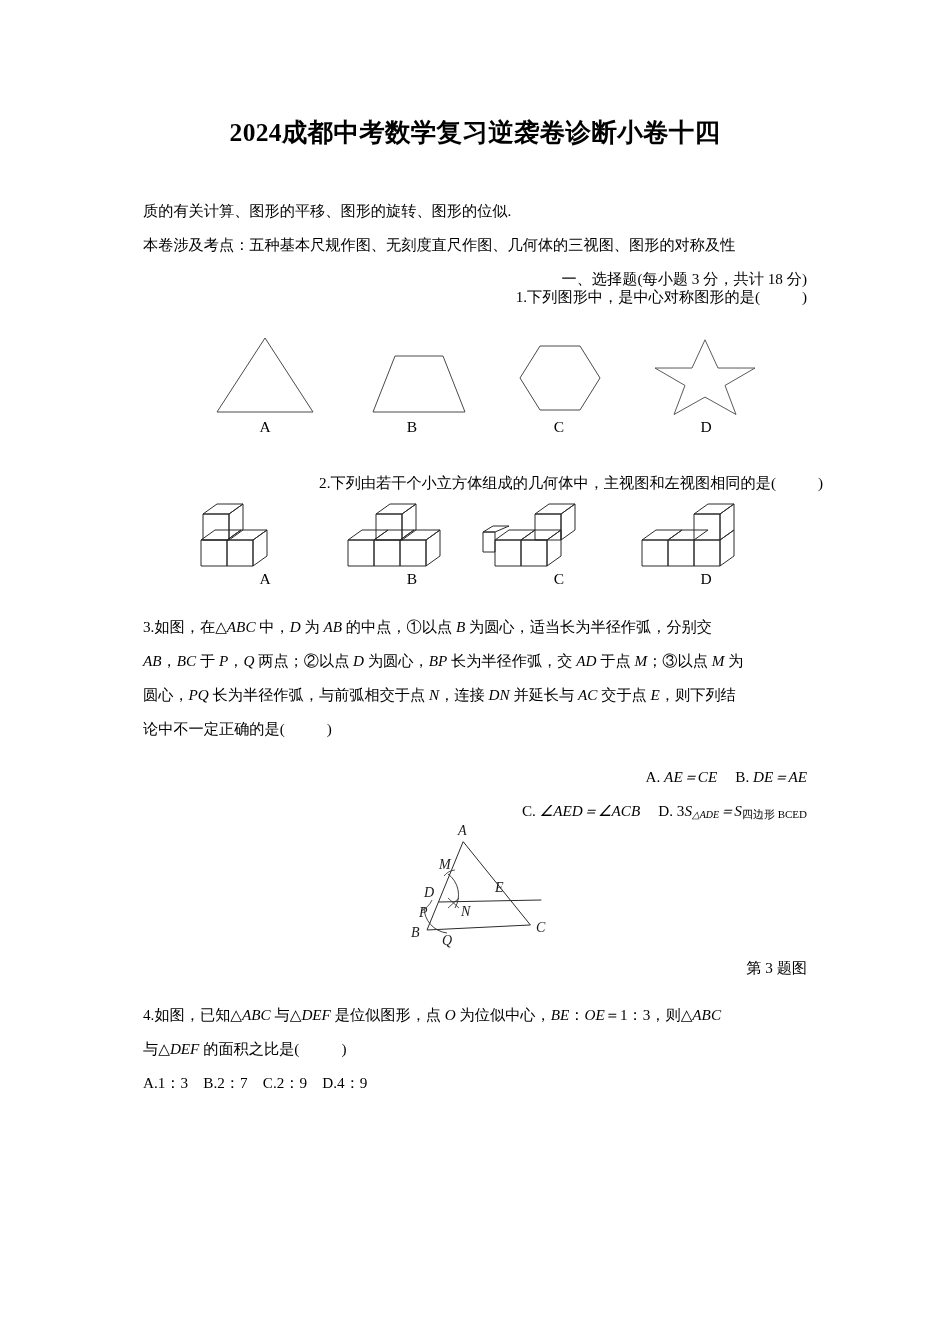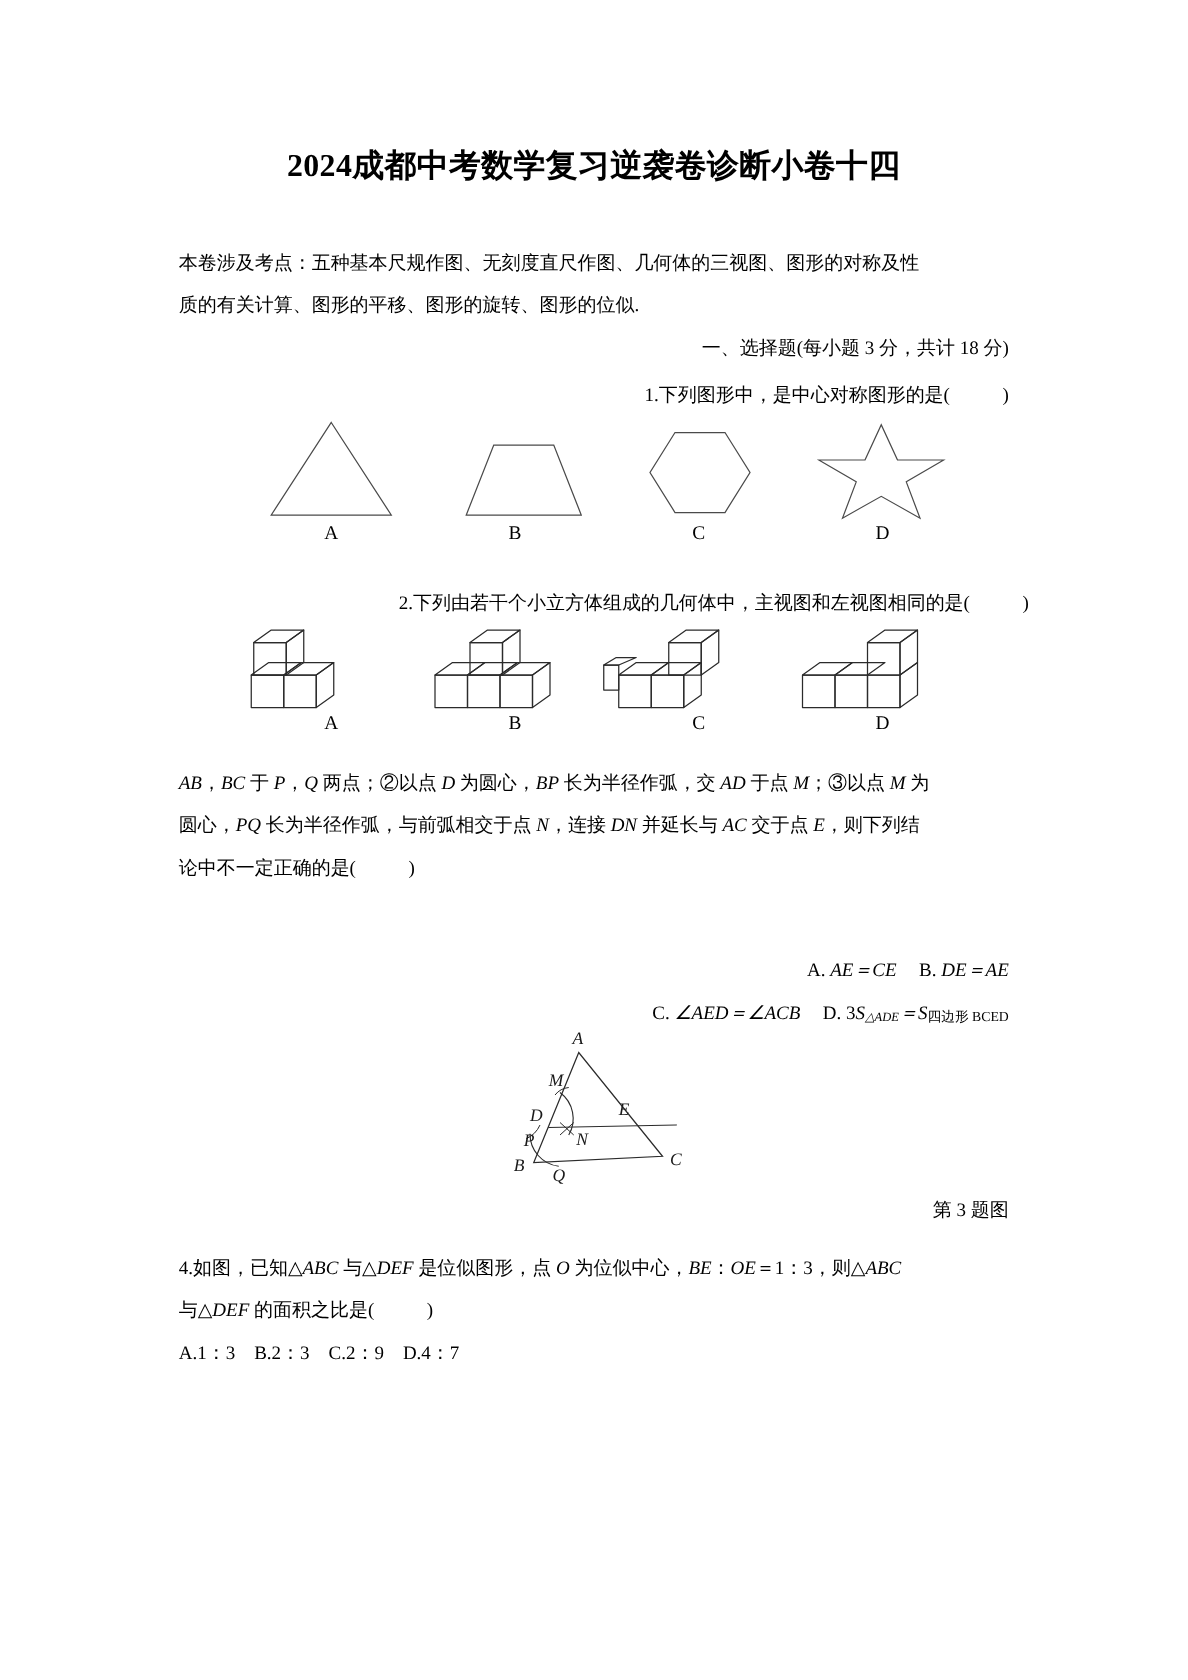--- a/index.html
+++ b/index.html
@@ -86,27 +86,27 @@
   .math-i { font-style: italic; font-family: "Liberation Serif", serif; }
 </style>
 </head>
 <body>
 
 <div class="page">
 
   <div class="doc-title">2024成都中考数学复习逆袭卷诊断小卷十四</div>
 
   <div class="para" style="top:194px;">
+    <div>质的有关计算、图形的平移、图形的旋转、图形的位似.</div>
     <div>本卷涉及考点：五种基本尺规作图、无刻度直尺作图、几何体的三视图、图形的对称及性</div>
-    <div>质的有关计算、图形的平移、图形的旋转、图形的位似.</div>
   </div>
 
   <div class="para nojust" style="top:262px;">一、选择题(每小题 3 分，共计 18 分)</div>
 
-  <div class="para nojust" style="top:300px;">
+  <div class="para nojust" style="top:280px;">
     <span>1.</span><span>下列图形中，是中心对称图形的是(</span><span style="display:inline-block;width:42px;"></span><span>)</span>
   </div>
 
   <div class="figrow" style="top:334px;">
     <svg width="664" height="82" viewBox="0 0 664 82">
 
       <polygon class="stroke" points="122,4 170,78 74,78"></polygon>
 
       <polygon class="stroke" points="252,22 300,22 322,78 230,78"></polygon>
 
@@ -190,20 +190,23 @@
     </svg>
   </div>
   <div class="fig-label-row" style="top:570px;">
     <span class="fig-label" style="left:102px;">A</span>
     <span class="fig-label" style="left:249px;">B</span>
     <span class="fig-label" style="left:396px;">C</span>
     <span class="fig-label" style="left:543px;">D</span>
   </div>
 
   <div class="para" style="top:610px;">
+    <div>
+      <span>3.</span><span>如图，在△</span><span class="math-i">ABC</span><span> 中，</span><span class="math-i">D</span><span> 为 </span><span class="math-i">AB</span><span> 的中点，①以点 </span><span class="math-i">B</span><span> 为圆心，适当长为半径作弧，分别交</span>
+    </div>
     <div>
       <span class="math-i">AB</span><span>，</span><span class="math-i">BC</span><span> 于 </span><span class="math-i">P</span><span>，</span><span class="math-i">Q</span><span> 两点；②以点 </span><span class="math-i">D</span><span> 为圆心，</span><span class="math-i">BP</span><span> 长为半径作弧，交 </span><span class="math-i">AD</span><span> 于点 </span><span class="math-i">M</span><span>；③以点 </span><span class="math-i">M</span><span> 为</span>
     </div>
     <div>
       <span>圆心，</span><span class="math-i">PQ</span><span> 长为半径作弧，与前弧相交于点 </span><span class="math-i">N</span><span>，连接 </span><span class="math-i">DN</span><span> 并延长与 </span><span class="math-i">AC</span><span> 交于点 </span><span class="math-i">E</span><span>，则下列结</span>
     </div>
     <div class="nojust">
       <span>论中不一定正确的是(</span><span style="display:inline-block;width:42px;"></span><span>)</span>
     </div>
   </div>
@@ -253,16 +256,16 @@
   </div>
   <div class="caption" style="top:958px;">第 3 题图</div>
 
   <div class="para" style="top:998px;">
     <div>
       <span>4.</span><span>如图，已知△</span><span class="math-i">ABC</span><span> 与△</span><span class="math-i">DEF</span><span> 是位似图形，点 </span><span class="math-i">O</span><span> 为位似中心，</span><span class="math-i">BE</span><span>：</span><span class="math-i">OE</span><span>＝1：3，则△</span><span class="math-i">ABC</span>
     </div>
     <div class="nojust">
       <span>与△</span><span class="math-i">DEF</span><span> 的面积之比是(</span><span style="display:inline-block;width:42px;"></span><span>)</span>
     </div>
-    <div class="nojust">A.1：3　B.2：3　C.2：9　D.4：7</div>
+    <div class="nojust">A.1：3　B.2：7　C.2：9　D.4：9</div>
   </div>
 
 </div>
 
 </body></html>

